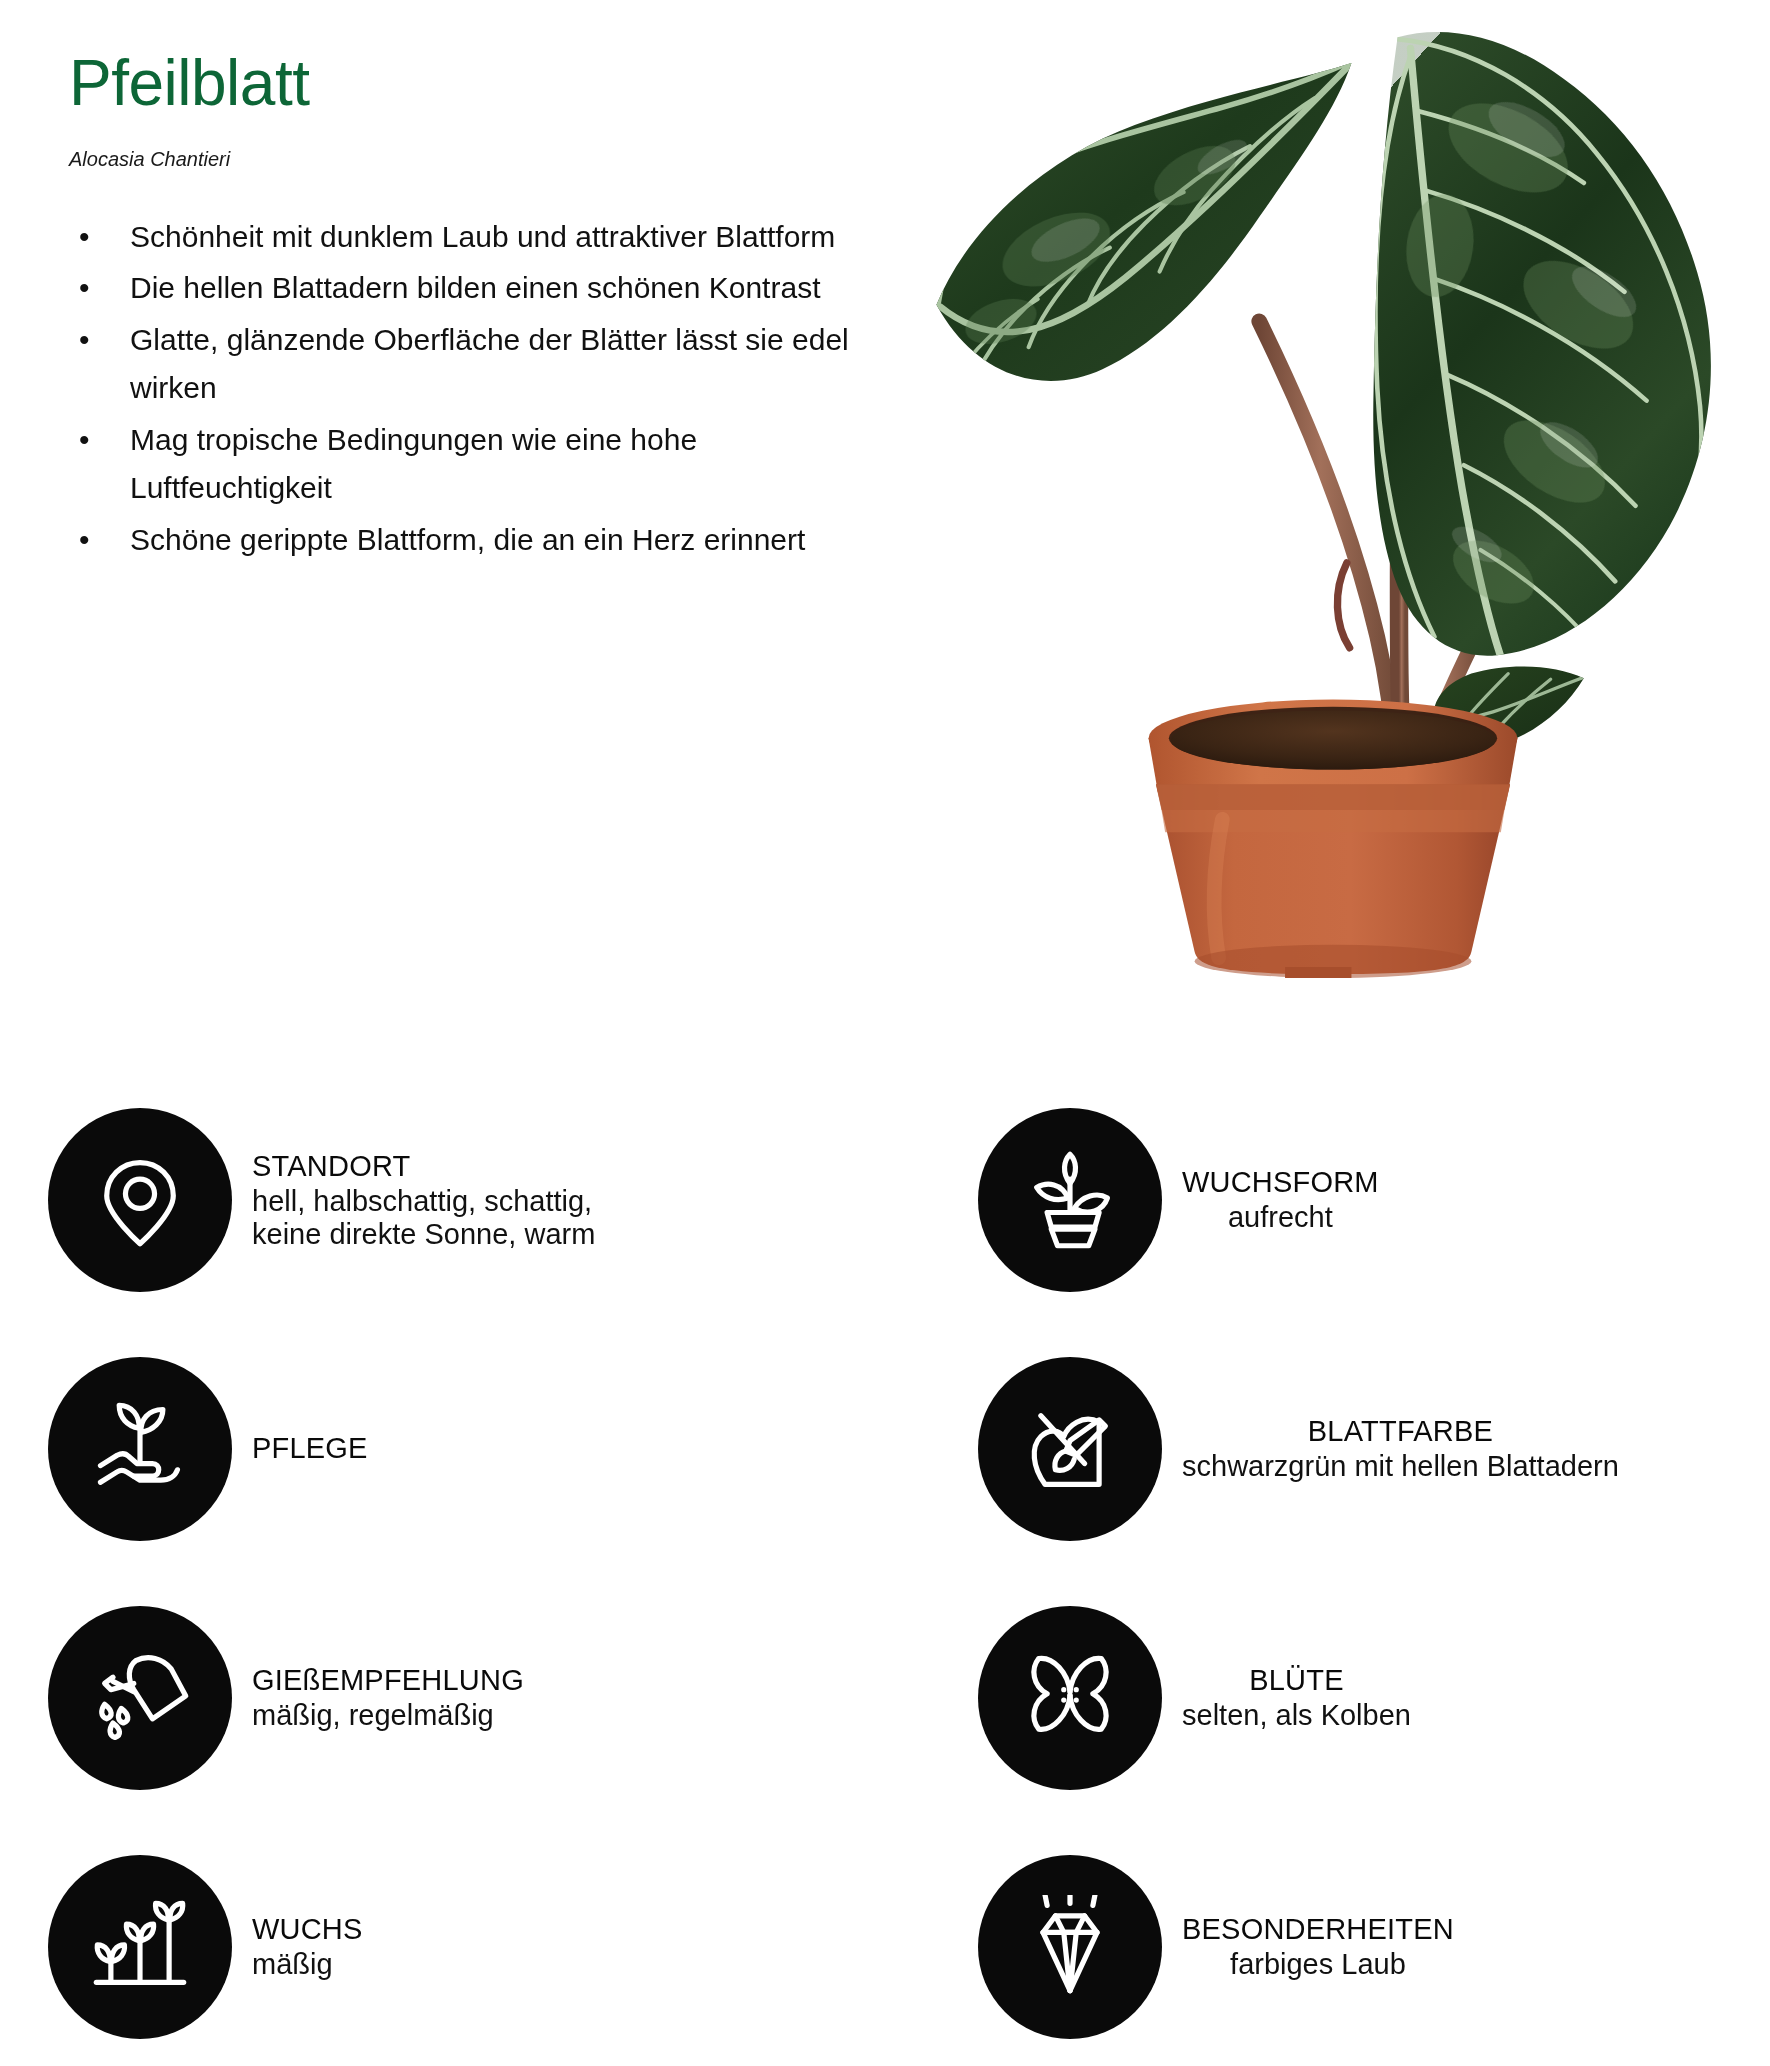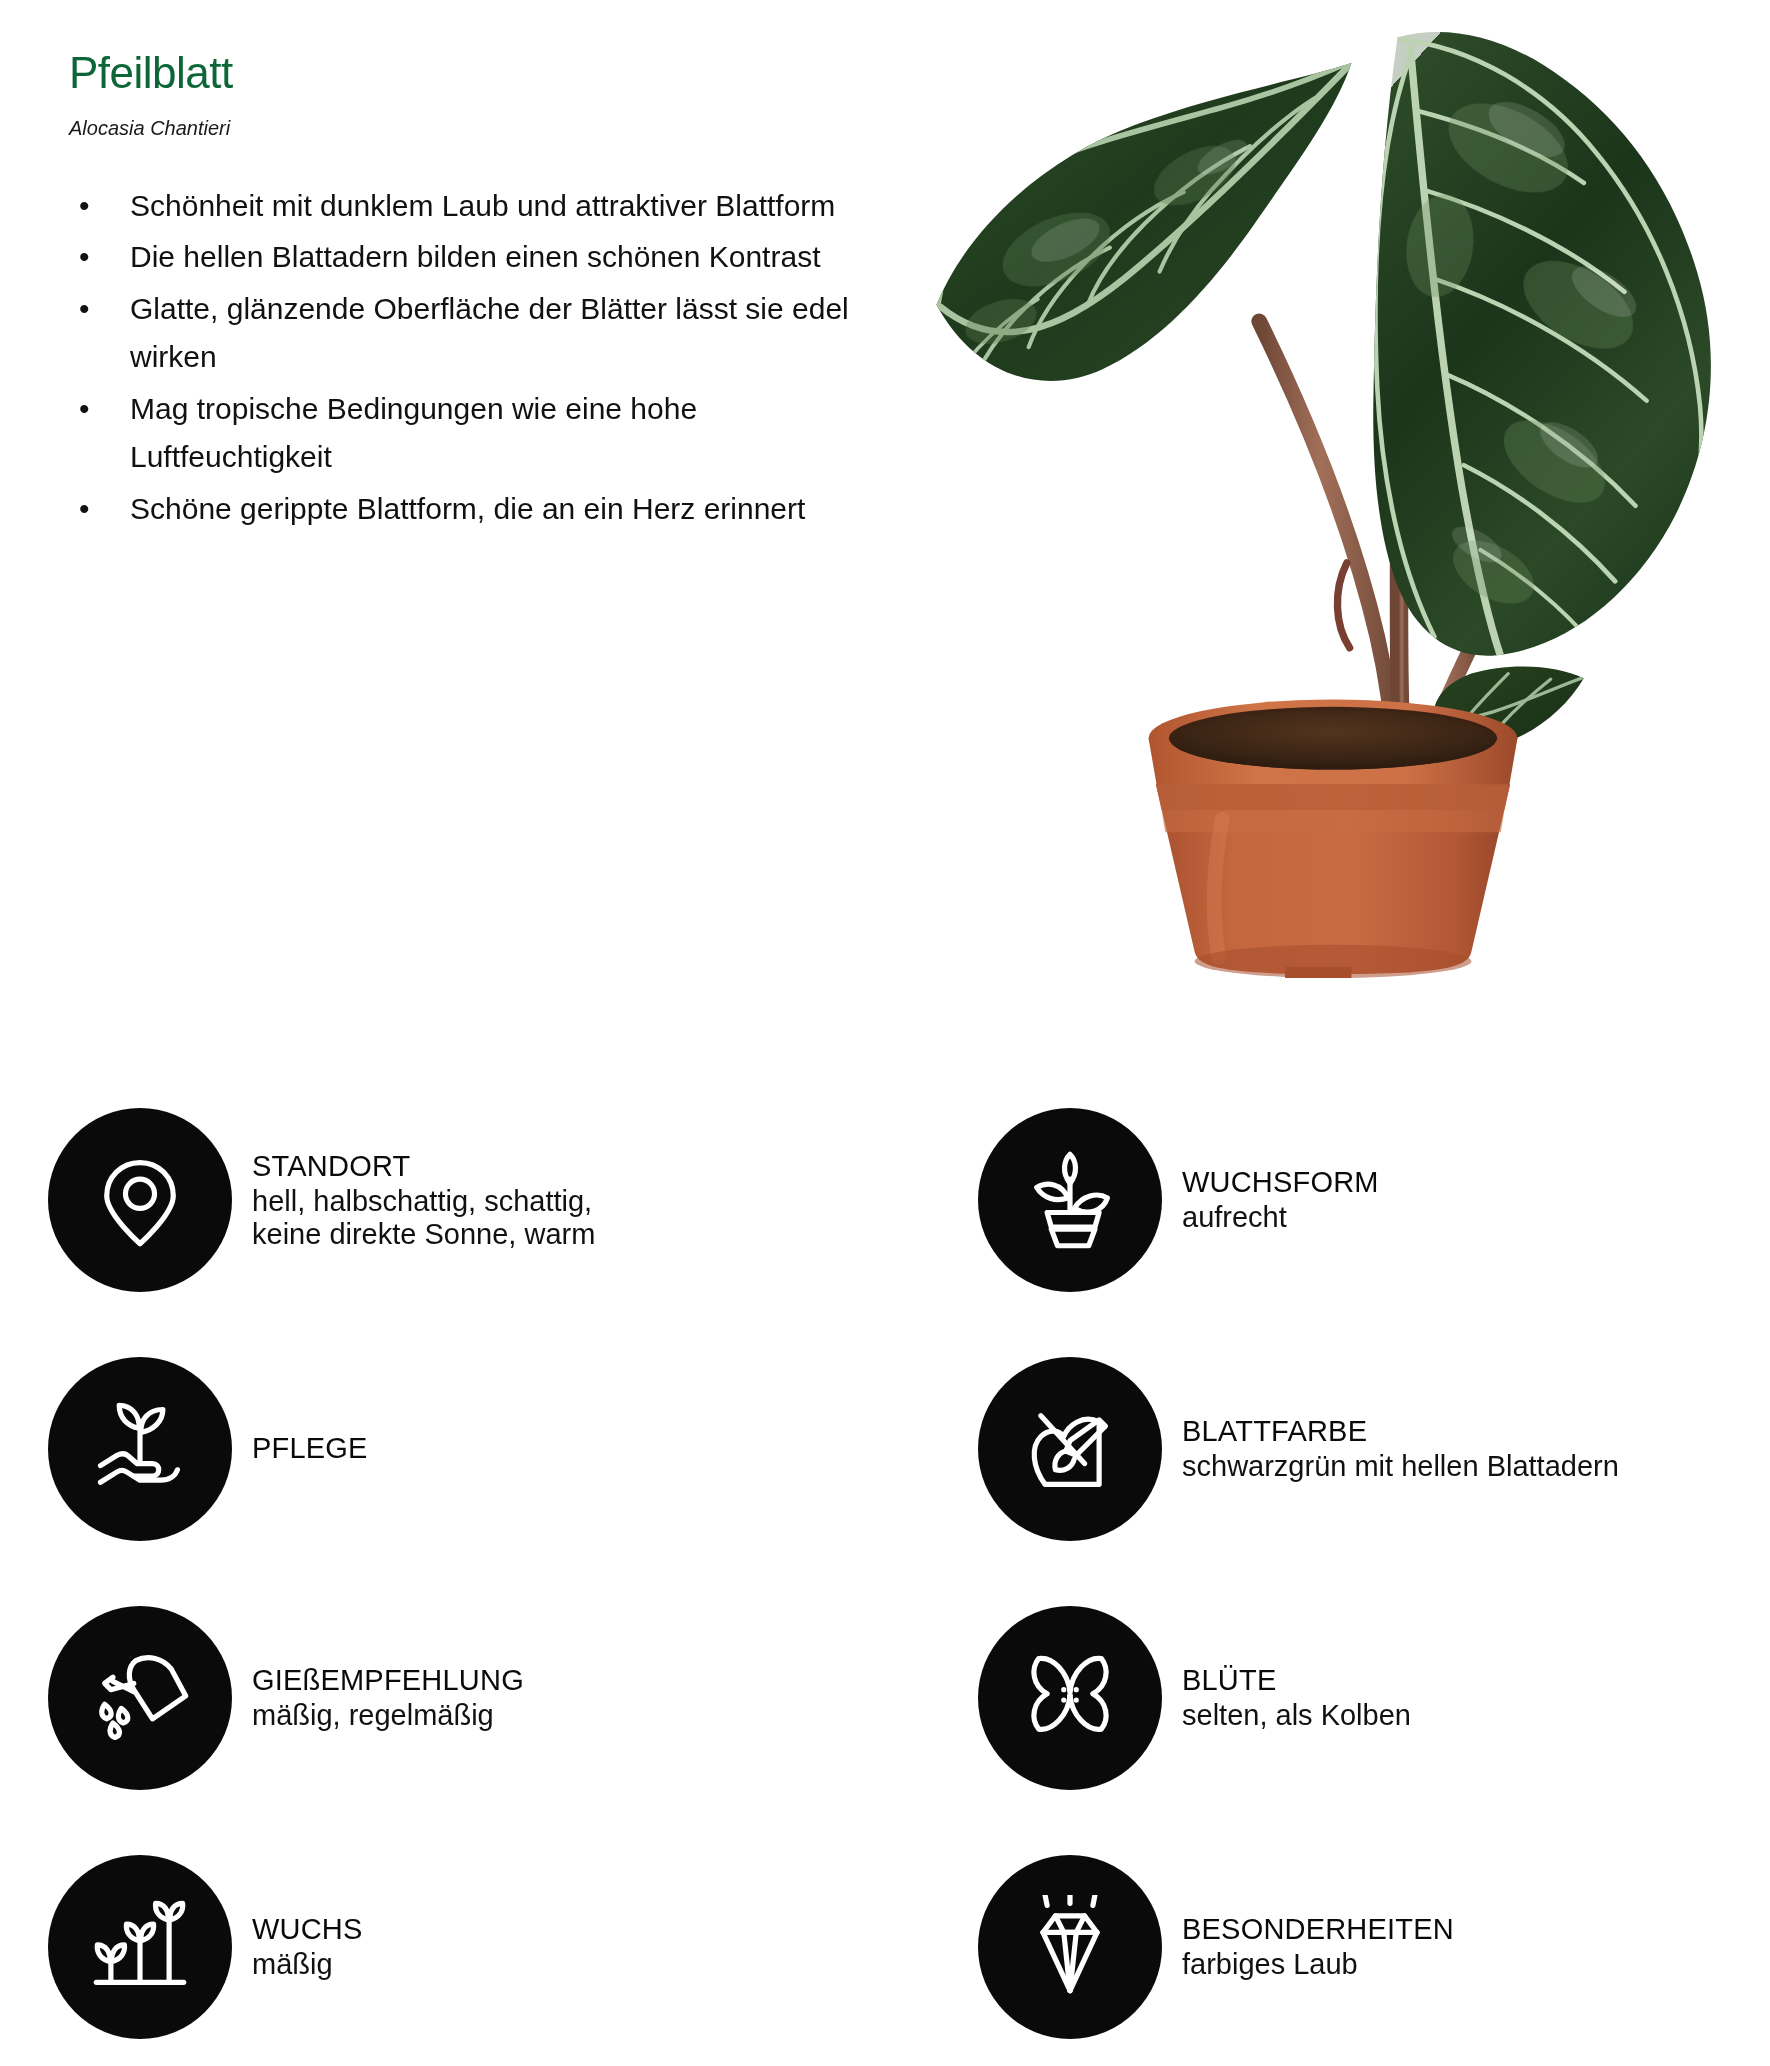--- a/index.html
+++ b/index.html
@@ -18,26 +18,26 @@
 
   
   .intro {
     position: absolute;
     left: 0; top: 0;
     width: 945px;
     padding: 51px 0 0 69px;
     box-sizing: border-box;
   }
   .plant-title {
-    font-size: 44px;
+    font-size: 64px;
     line-height: 1.0;
     font-weight: 400;
     color: #0d6637;
     letter-spacing: -0.5px;
-    margin: 0 0 23px 0;
+    margin: 0 0 34px 0;
     font-family: "Liberation Sans", "DejaVu Sans", sans-serif;
   }
   .plant-latin {
     font-size: 20px;
     font-style: italic;
     line-height: 1.0;
     color: #1a1a1a;
     margin: 0 0 44px 0;
   }
 
@@ -84,21 +84,21 @@
     grid-template-columns: 909px 862px;
     grid-auto-rows: 249px;
     row-gap: 0;
   }
   .attr-item {
     display: flex;
     align-items: center;
     padding-left: 48px;
     box-sizing: border-box;
   }
-  .attr-item.col-right { padding-left: 69px; }
+  .attr-item.col-right { padding-left: 69px; text-align: center; }
 
   .attr-icon {
     width: 184px;
     height: 184px;
     min-width: 184px;
     border-radius: 50%;
     background: #0a0a0a;
     display: flex;
     align-items: center;
     justify-content: center;

